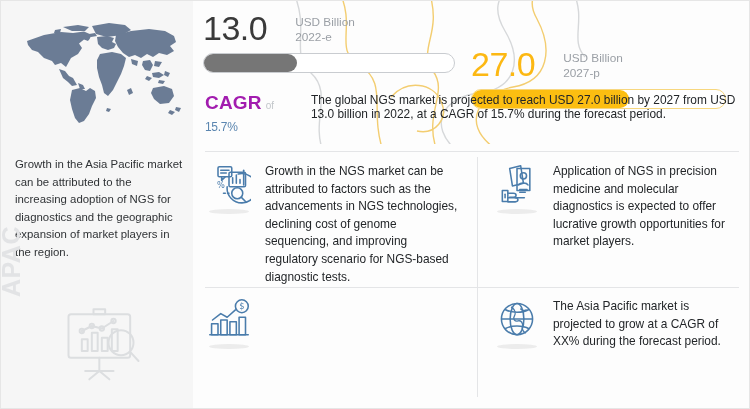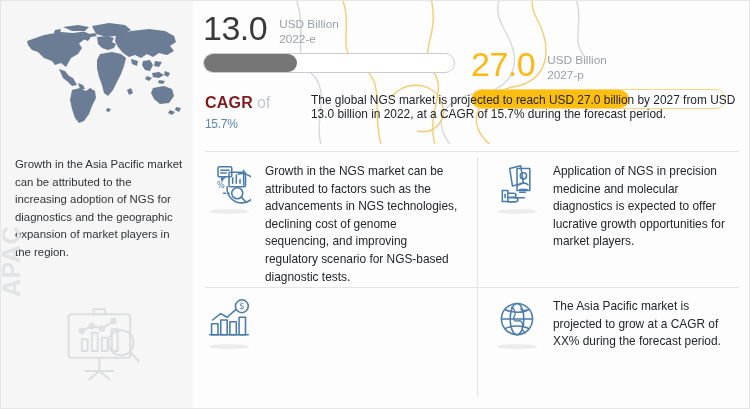--- a/index.html
+++ b/index.html
@@ -63,21 +63,21 @@
     position: absolute; left: 0; top: 0;
     width: 558px; height: 143px;
     pointer-events: none;
   }
   .deco-waves svg { width: 100%; height: 100%; display: block; }
 
   .stat { position: absolute; top: 8px; }
   .stat-left  { left: 10px;  width: 268px; }
   .stat-right { left: 278px; width: 272px; margin-top: 36px; }
 
-  .stat-row { display: flex; align-items: flex-end; gap: 12px; }
+  .stat-row { display: flex; align-items: flex-start; gap: 28px; }
   .stat-value {
     font-size: 34px; font-weight: 400; line-height: 38px;
     letter-spacing: -0.5px;
   }
   .stat-value.gray   { color: #3a3a3a; }
   .stat-value.yellow { color: #fcb813; }
   .stat-unit {
     padding-top: 6px;
     font-size: 11.8px; line-height: 15px; color: #9a9fa5;
   }
@@ -94,25 +94,25 @@
   }
   .bar-fill.gray   { background: #767676; }
   .bar-fill.yellow { background: #fcbe11; }
 
   
   .cagr-box {
     position: absolute; left: 12px; top: 92px; width: 100px;
   }
   .cagr-line1 { line-height: 20px; }
   .cagr-word {
-    font-size: 16px; font-weight: 700; color: #7f1d1d;
+    font-size: 19px; font-weight: 700; color: #a21caf;
     letter-spacing: 0.2px;
   }
   .cagr-of {
-    font-size: 16px; color: #c2c6ca; margin-left: 4px;
+    font-size: 10px; color: #c2c6ca; margin-left: 4px;
   }
   .cagr-value {
     font-size: 12px; color: #5b86b0; line-height: 23px; letter-spacing: -0.3px;
   }
   .headline {
     position: absolute; left: 118px; top: 92px; width: 428px;
     font-size: 11.9px; line-height: 14px; color: #222528;
   }
 
   

